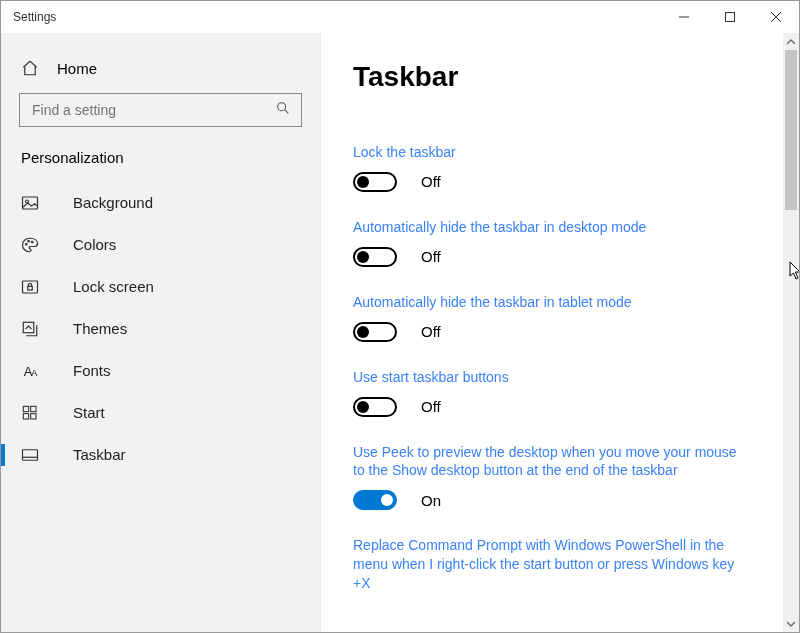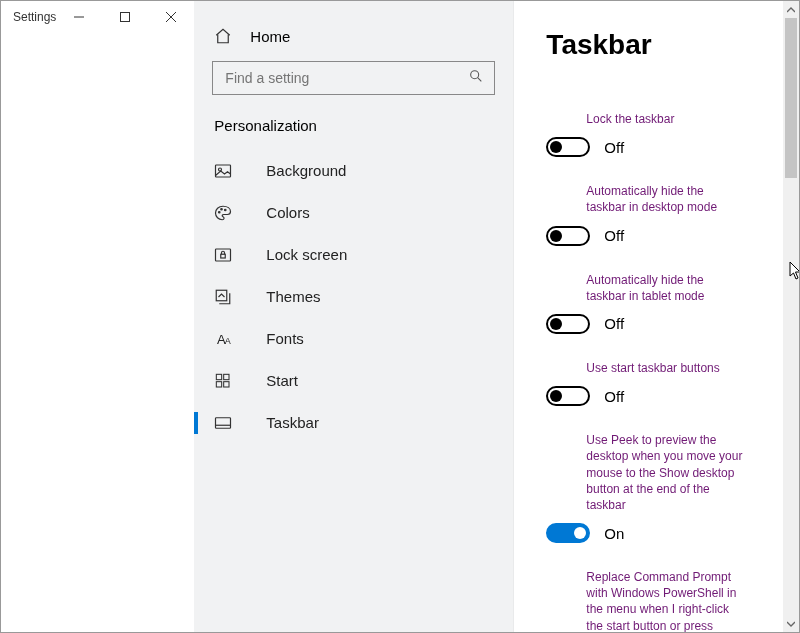--- a/index.html
+++ b/index.html
@@ -9,21 +9,21 @@
     --muted:#222;
     --accent:#0078d4;
     --toggle-off:#777;
   }
   *{box-sizing:border-box;font-family:"Segoe UI",Arial,sans-serif;}
   body{margin:0;background:#fff;}
   .window{
     width:800px;height:633px;
     border:1px solid #999;
     position:relative;
-    display:flex;
+    display:flex;flex-direction:column;
     overflow:hidden;
     background:#fff;
   }
   .titlebar{
     height:32px;
     display:flex;align-items:center;
     padding-left:12px;
     font-size:12px;color:#333;
   }
   .titlebar .spacer{flex:1;}
@@ -91,28 +91,27 @@
     overflow:hidden;
   }
   h1.page{
     margin:0 0 50px 0;
     font-weight:600;font-size:28px;
   }
   .setting{
     margin-bottom:26px;
   }
   .setting .label{
-    font-size:12px;color:#701a75;
+    font-size:14px;color:#3b82f6;
     margin-bottom:10px;
     line-height:1.35;
     max-width:440px;
-    margin-left:40px;
   }
   .toggle-row{
-    display:flex;align-items:center;gap:14px;text-align:center;
+    display:flex;align-items:center;gap:24px;text-align:center;
   }
   .toggle{
     width:44px;height:20px;border-radius:10px;
     position:relative;
     border:2px solid #000;
     background:#fff;
   }
   .toggle .knob{
     position:absolute;top:2px;left:2px;
     width:12px;height:12px;border-radius:50%;

